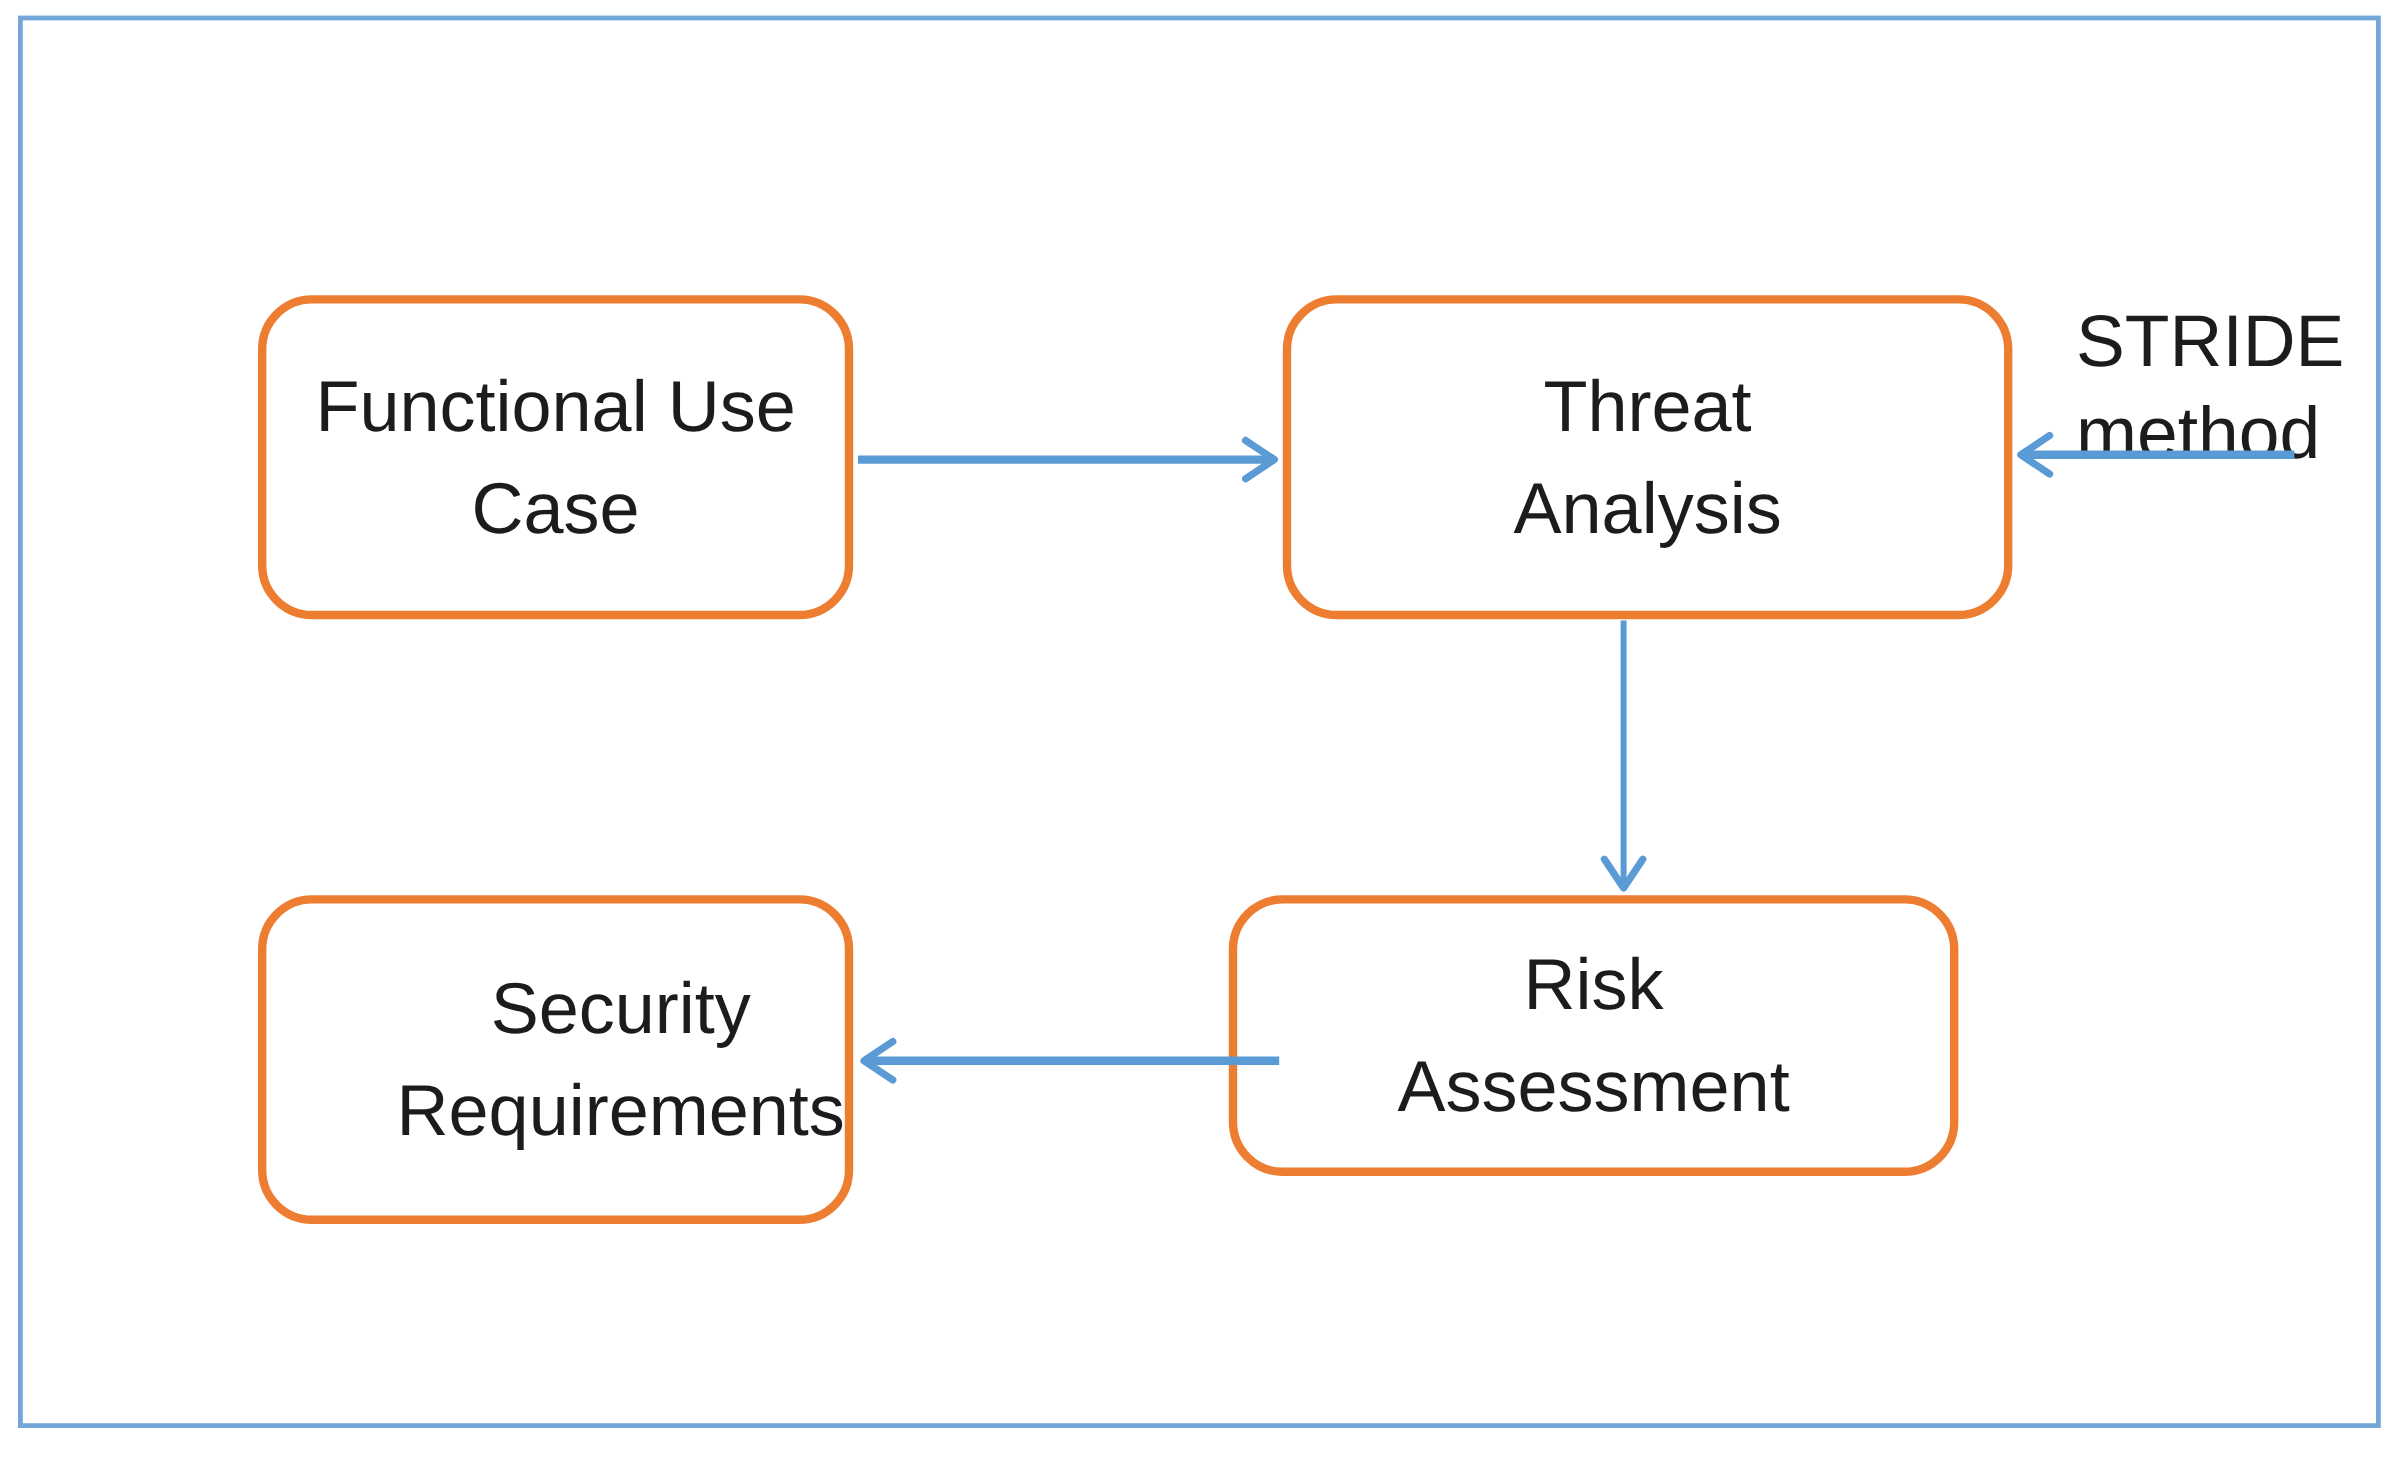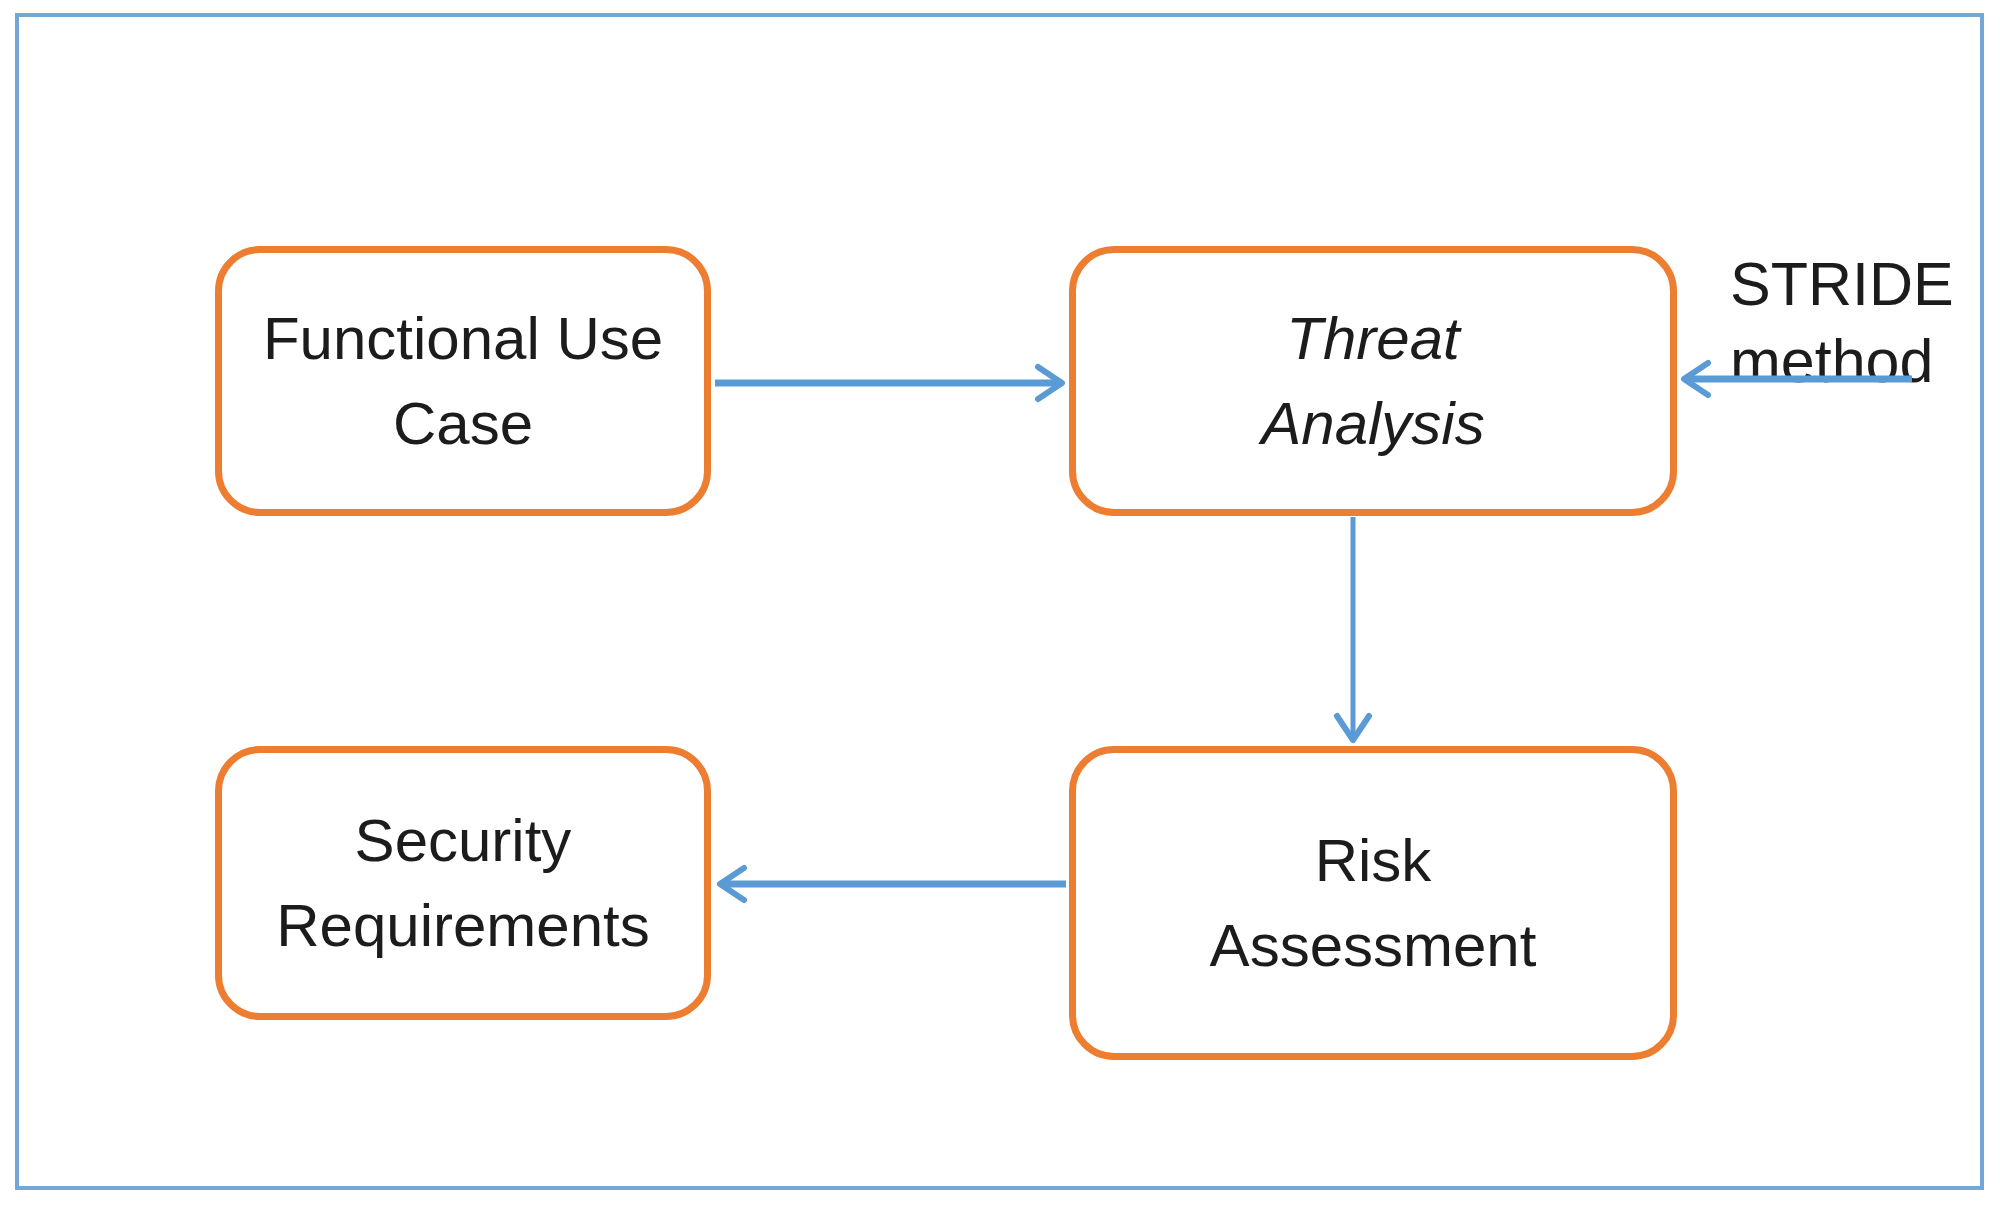--- a/index.html
+++ b/index.html
@@ -46,23 +46,23 @@
     justify-content: center;
     text-align: center;
   }
   .node-label {
     white-space: pre-line;
     font-size: 60px;
     line-height: 1.42;
     color: var(--text);
   }
   .node-fuc { left: 215px; top: 246px; width: 496px; height: 270px; }
-  .node-ta  { left: 1069px; top: 246px; width: 608px; height: 270px; font-style: italic; }
-  .node-sr  { left: 215px; top: 746px; width: 496px; height: 274px; }
-  .node-ra  { left: 1069px; top: 746px; width: 608px; height: 314px; }
+  .node-ta  { left: 1069px; top: 246px; width: 608px; height: 270px; }
+  .node-sr  { left: 215px; top: 746px; width: 496px; height: 274px; justify-content: flex-end; }
+  .node-ra  { left: 1024px; top: 746px; width: 608px; height: 234px; }
   .stride {
     position: absolute;
     left: 1730px; top: 246px;
     font-size: 61px;
     line-height: 1.26;
     color: var(--text);
     white-space: pre-line;
     text-align: left;
   }
   .arrows {

